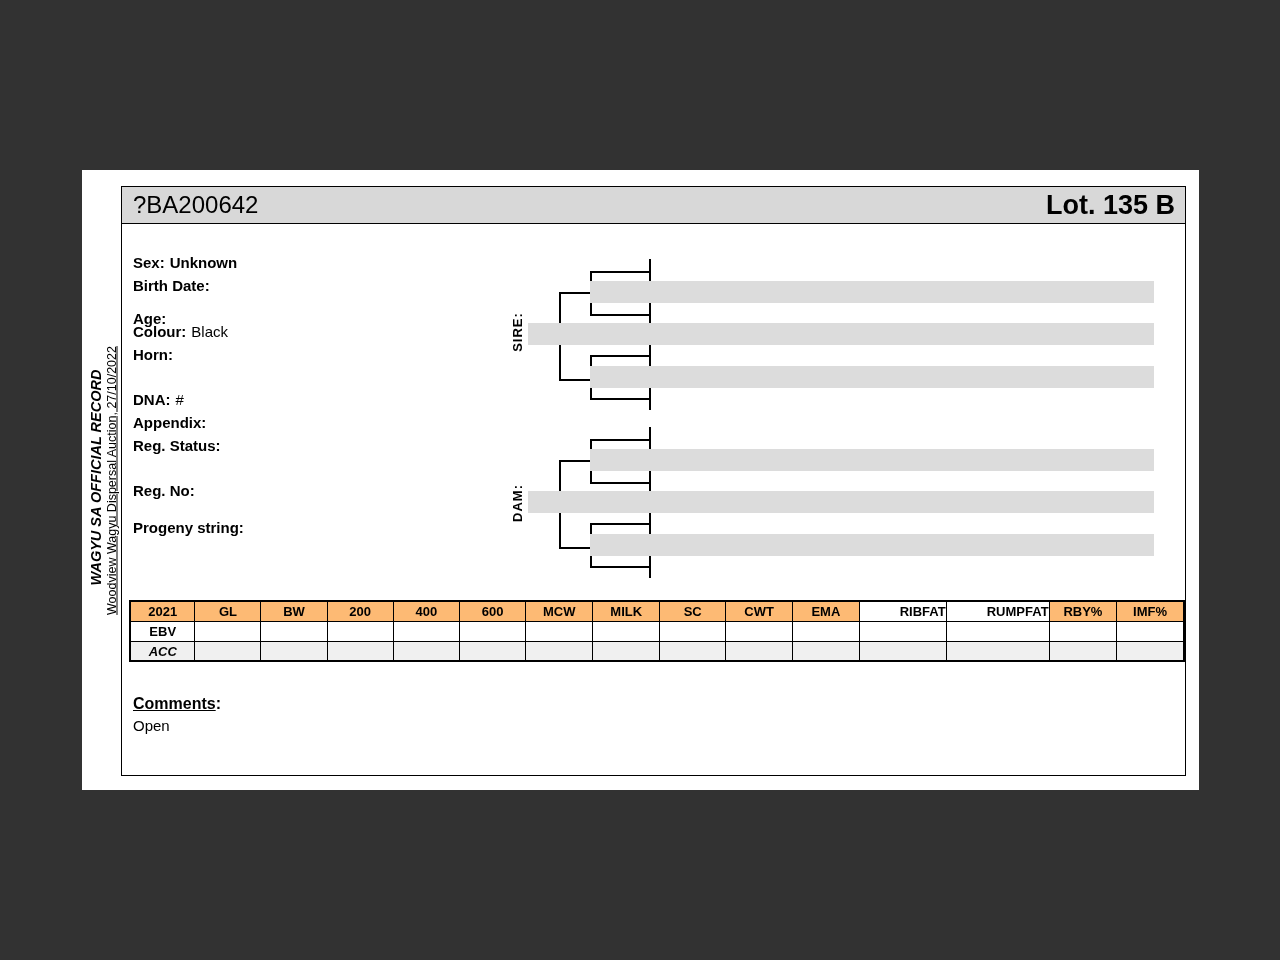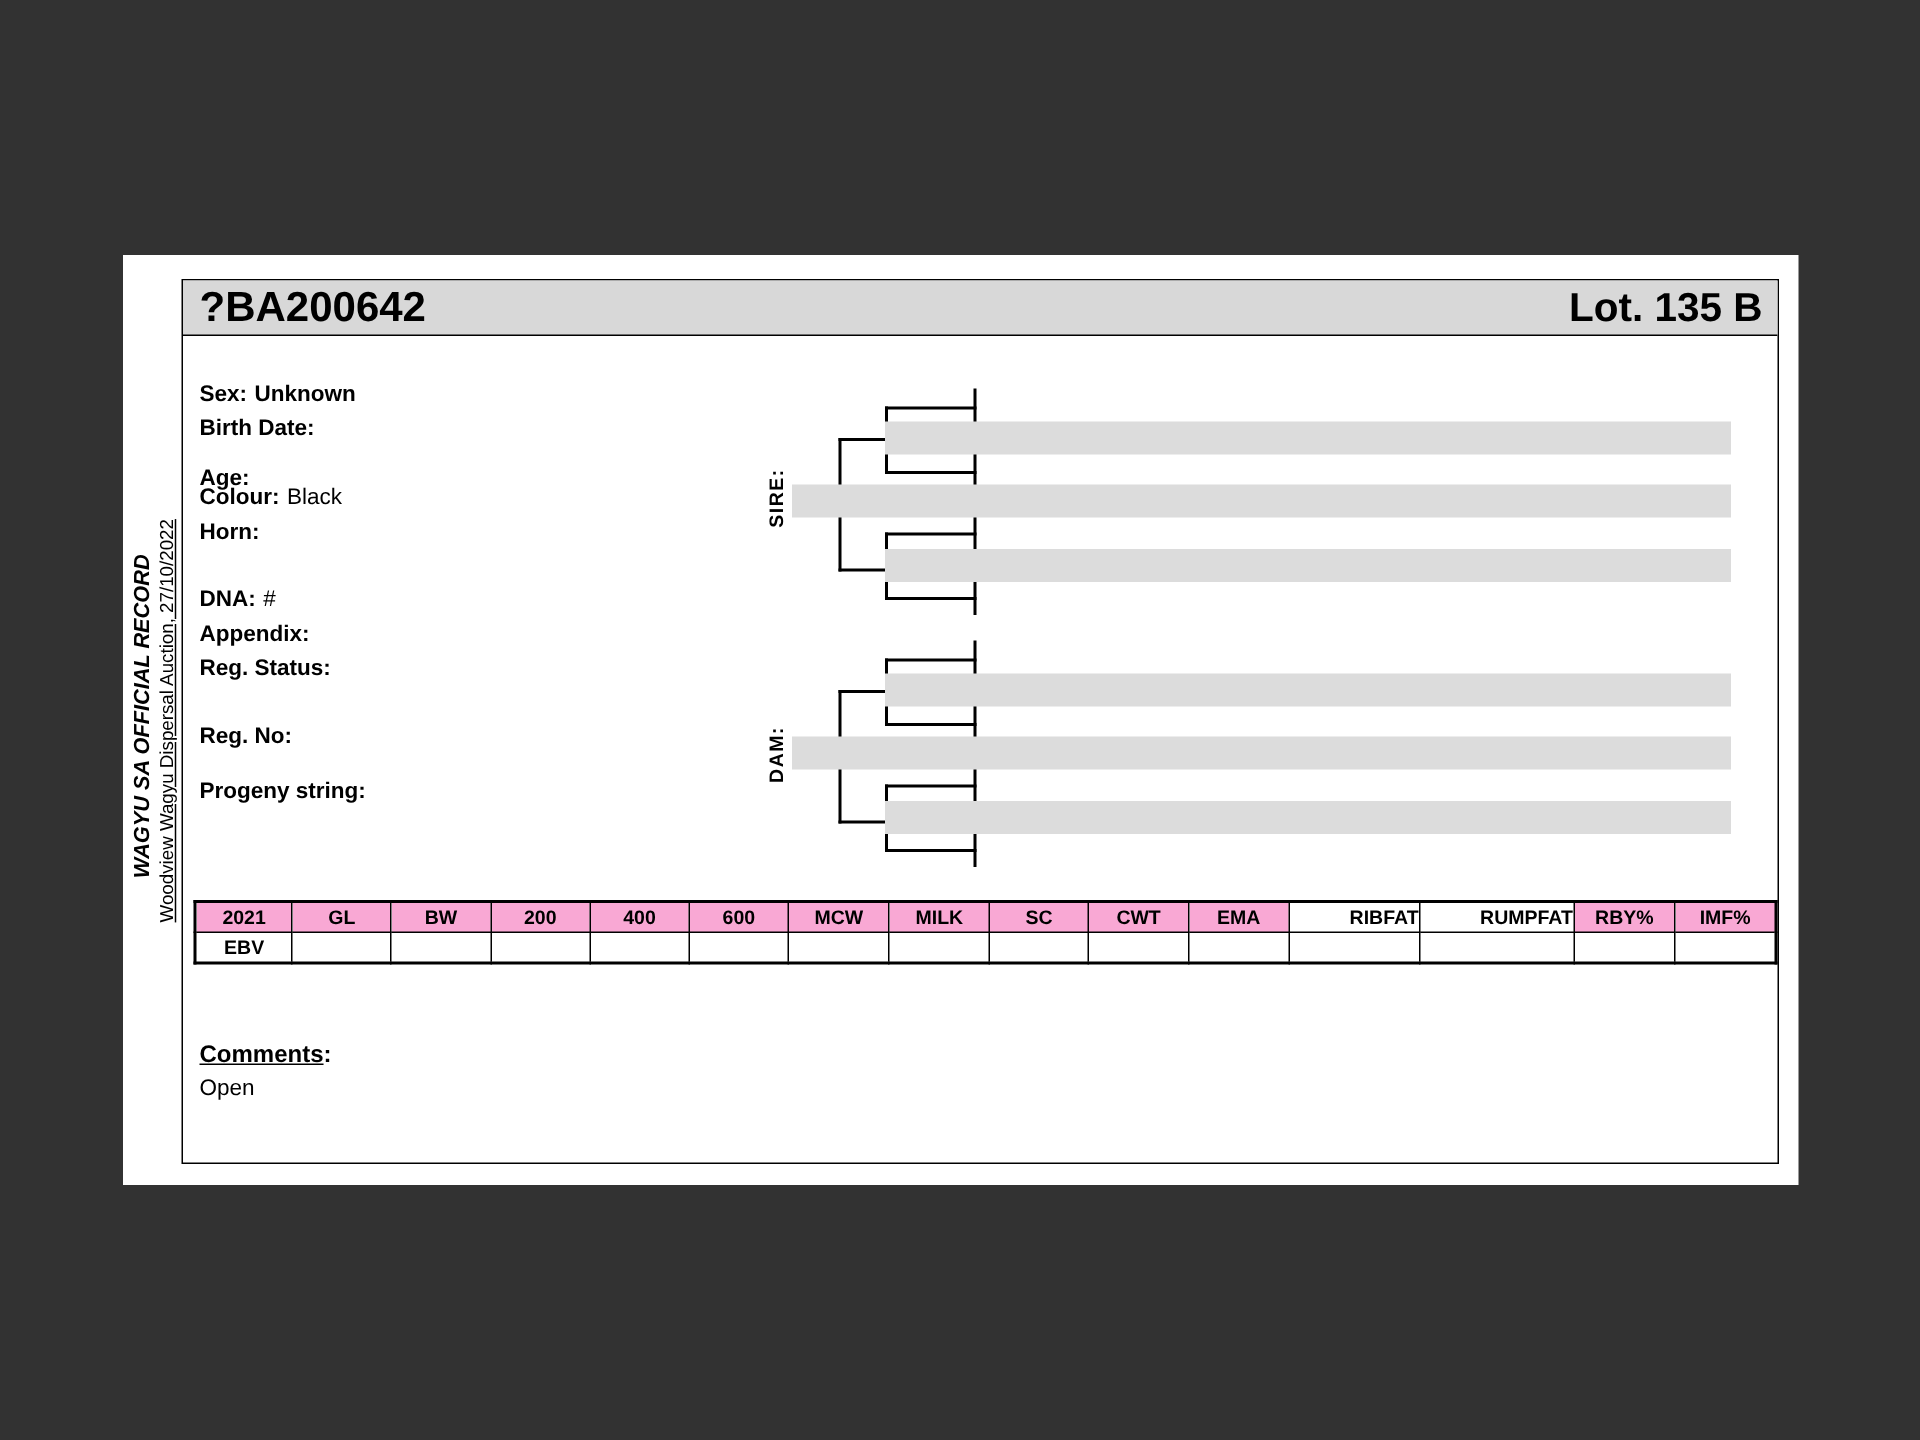--- a/index.html
+++ b/index.html
@@ -30,21 +30,21 @@
   .record{
     position:absolute;left:39px;top:16px;width:1063px;height:588px;
     border:1px solid #000;background:#fff;
   }
   .header-bar{
     position:absolute;left:0;top:0;width:100%;height:37px;
     background:#d8d8d8;border-bottom:1px solid #000;
     display:flex;justify-content:space-between;align-items:center;
     box-sizing:border-box;padding:0 10px 0 11px;
   }
-  .animal-id{font-size:28px;font-weight:bold;color:#000;}
+  .animal-id{font-size:24px;font-weight:normal;color:#000;}
   .lot-number{font-size:27px;font-weight:bold;color:#000;}
   .contact-line{
     position:absolute;left:0;top:37px;width:100%;height:19px;
     border-bottom:1px solid #000;box-sizing:border-box;
     font-size:12px;font-style:italic;line-height:18px;padding-left:29px;color:#000;
   }
   
   .detail-line{position:absolute;left:11px;font-size:15px;color:#000;white-space:nowrap;}
   .detail-label{font-weight:bold;}
   .detail-value{margin-left:5px;font-weight:normal;}
@@ -58,21 +58,21 @@
   
   .ebv-table{
     position:absolute;left:7px;top:413px;
     border-collapse:collapse;table-layout:fixed;
   }
   .ebv-table th,.ebv-table td{
     border:1px solid #000;padding:0;text-align:center;overflow:hidden;
     font-family:"Liberation Sans",sans-serif;font-size:13px;font-weight:bold;color:#000;
   }
   .ebv-table{border:2px solid #000;}
-  .ebv-table thead th{background:#f9a8d4;height:19px;}
+  .ebv-table thead th{background:#fdba74;height:19px;}
   .ebv-table thead th.white{background:#ffffff;padding-left:40px;}
   .row-ebv th,.row-ebv td{background:#ffffff;height:19px;}
   .row-acc th,.row-acc td{background:#f0f0f0;height:18px;}
   .row-acc th{font-style:italic;}
   .row-breed th,.row-breed td{background:#d4d4d4;height:18px;}
   
   .comments-label-line{position:absolute;left:11px;top:508px;font-size:16px;font-weight:bold;color:#000;}
   .comments-label-line .u{text-decoration:underline;}
   .comments-value{position:absolute;left:11px;top:530px;font-size:15px;color:#000;}
 </style>
@@ -180,20 +180,37 @@
             <td></td>
             <td></td>
             <td></td>
             <td></td>
             <td></td>
             <td></td>
             <td></td>
             <td></td>
             <td></td>
           </tr>
+          <tr class="row-acc">
+            <th>ACC</th>
+            <td></td>
+            <td></td>
+            <td></td>
+            <td></td>
+            <td></td>
+            <td></td>
+            <td></td>
+            <td></td>
+            <td></td>
+            <td></td>
+            <td></td>
+            <td></td>
+            <td></td>
+            <td></td>
+          </tr>
         </tbody>
     </table>
 
     <div class="comments-label-line"><span class="u">Comments</span><span>:</span></div>
     <div class="comments-value">Open</div>
 
   </div>
 </div>
 
 </body></html>

